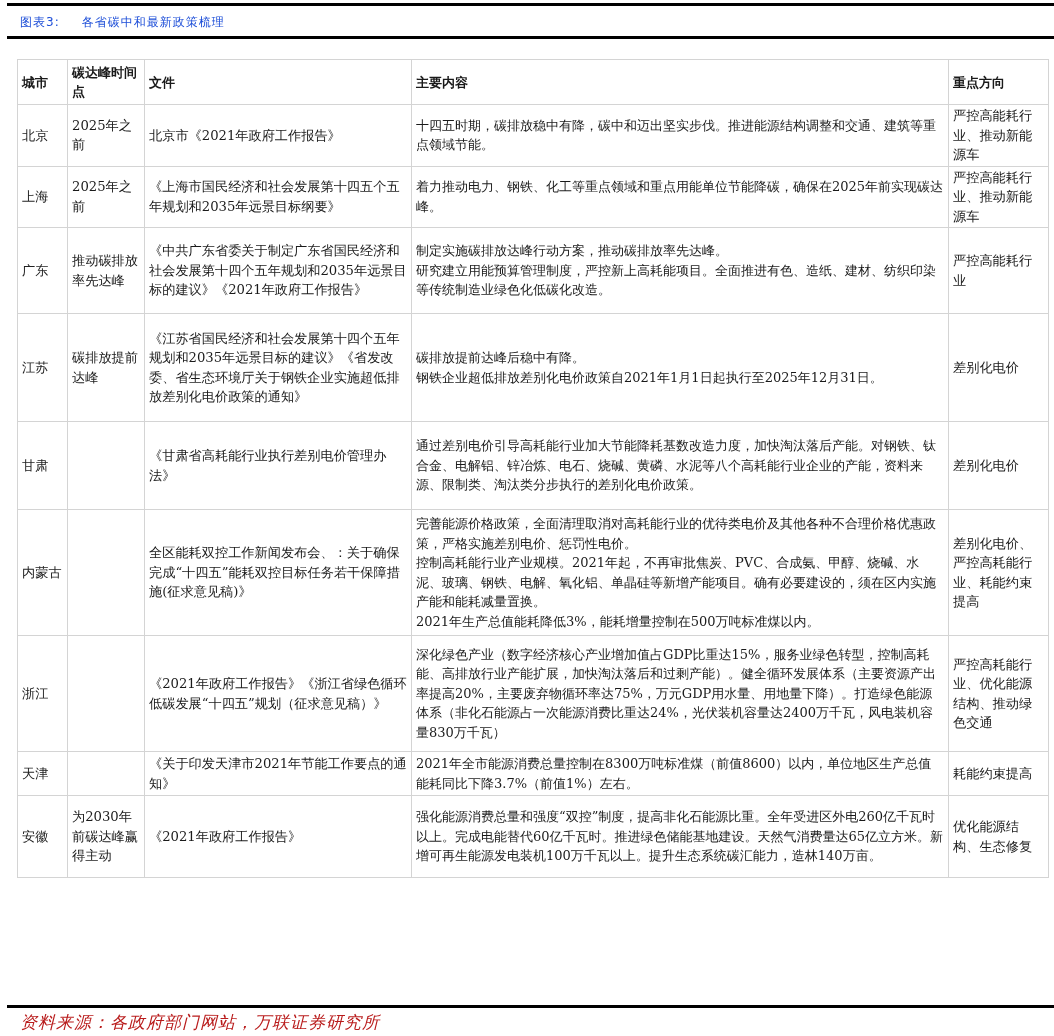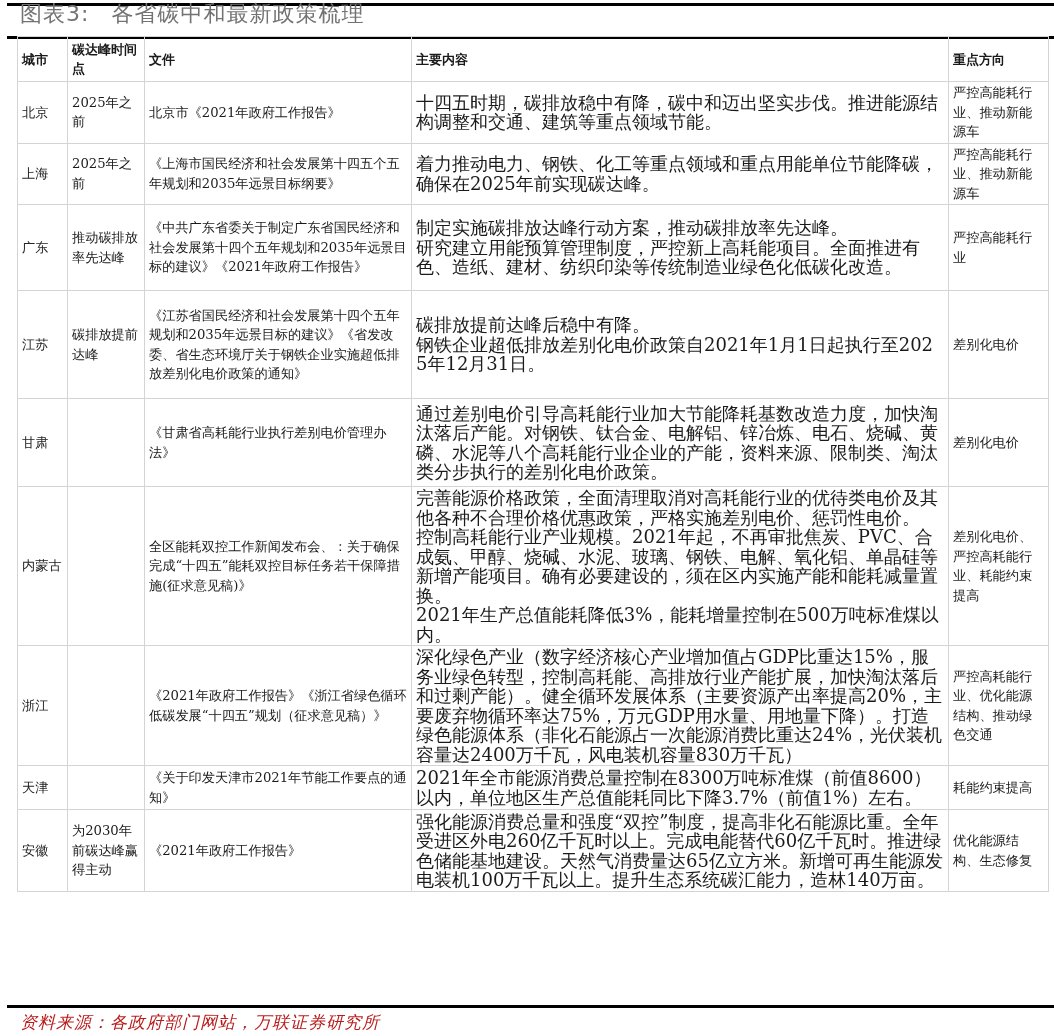--- a/index.html
+++ b/index.html
@@ -3,47 +3,47 @@
 <meta charset="utf-8">
 <style>
   html, body { margin: 0; padding: 0; background: #ffffff; }
   body {
     width: 1054px; height: 1036px; position: relative; overflow: hidden;
     font-family: "DejaVu Serif", "Liberation Serif", serif;
     color: #1a1a1a;
   }
   .rule-top { position: absolute; left: 7px; right: 0; top: 3px; height: 3px; background: #000; }
   .title {
-    position: absolute; left: 20px; top: 0; height: 28px;
-    font-size: 22px; line-height: 28px; letter-spacing: 1px;
-    font-family: "DejaVu Sans", "Liberation Sans", sans-serif; color: #737373;
+    position: absolute; left: 20px; top: 8px; height: 28px;
+    font-size: 12px; line-height: 28px; letter-spacing: 1px;
+    font-family: "DejaVu Sans", "Liberation Sans", sans-serif; color: #1d4ed8;
   }
   .title .sp { display: inline-block; width: 22px; }
   .rule-mid { position: absolute; left: 7px; right: 0; top: 36px; height: 3px; background: #000; }
 
   table.policy {
-    position: absolute; left: 17px; top: 36px; width: 1031px;
+    position: absolute; left: 17px; top: 59px; width: 1031px;
     border-collapse: collapse; table-layout: fixed;
     font-size: 13.2px; line-height: 19.5px;
   }
   table.policy td, table.policy th {
     border: 1px solid #d4d4d4; padding: 1px 4px; vertical-align: middle;
     text-align: left; font-weight: normal; word-break: break-all;
   }
   table.policy th {
     font-weight: bold; height: 42px; font-size: 13px; line-height: 19px;
   }
   col.c-city { width: 50px; }
   col.c-time { width: 77px; }
   col.c-doc { width: 267px; }
   col.c-main { width: 537px; }
   col.c-dir { width: 100px; }
   td.city { color: #222; }
   td.doc { padding-left: 6px; }
-  td.main { font-size: 18px; }
+  td.main { font-size: 13px; }
   .line { display: block; }
 
   .rule-bottom { position: absolute; left: 7px; right: 0; top: 1005px; height: 3px; background: #000; }
   .source {
     position: absolute; left: 20px; top: 1010px; font-style: italic;
     font-size: 17px; line-height: 24px; letter-spacing: 1px; color: #b91c1c;
   }
 </style>
 </head>
 <body>

